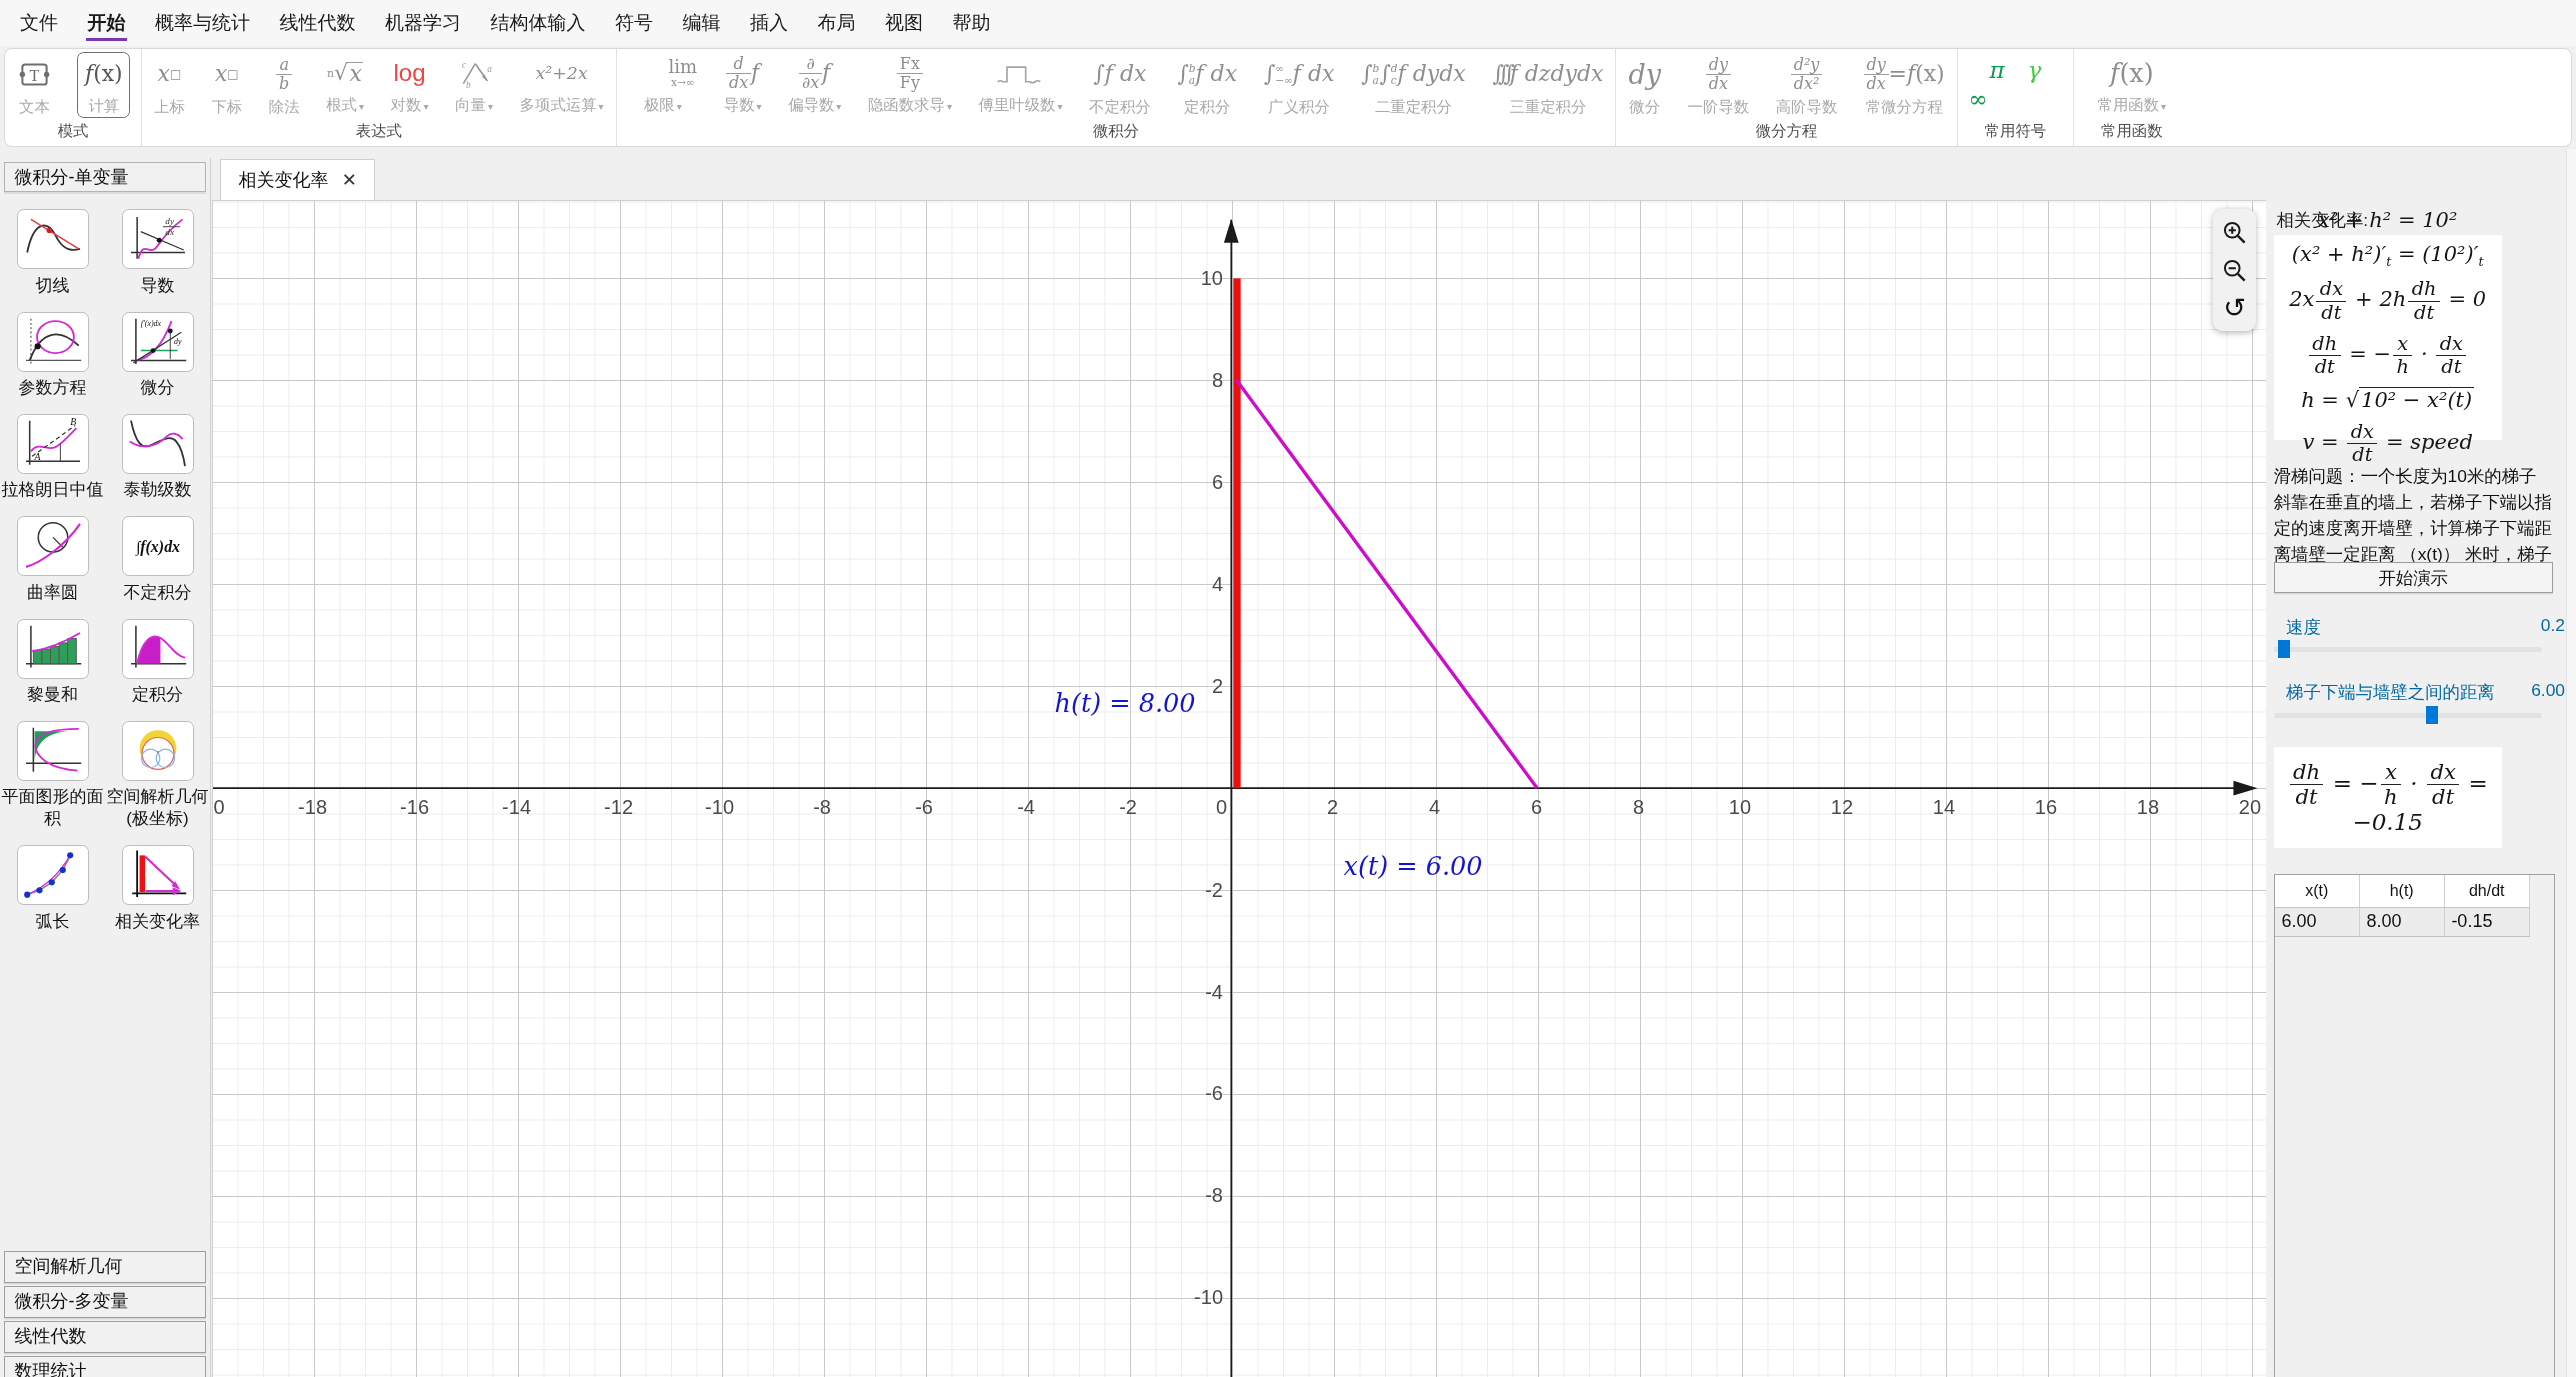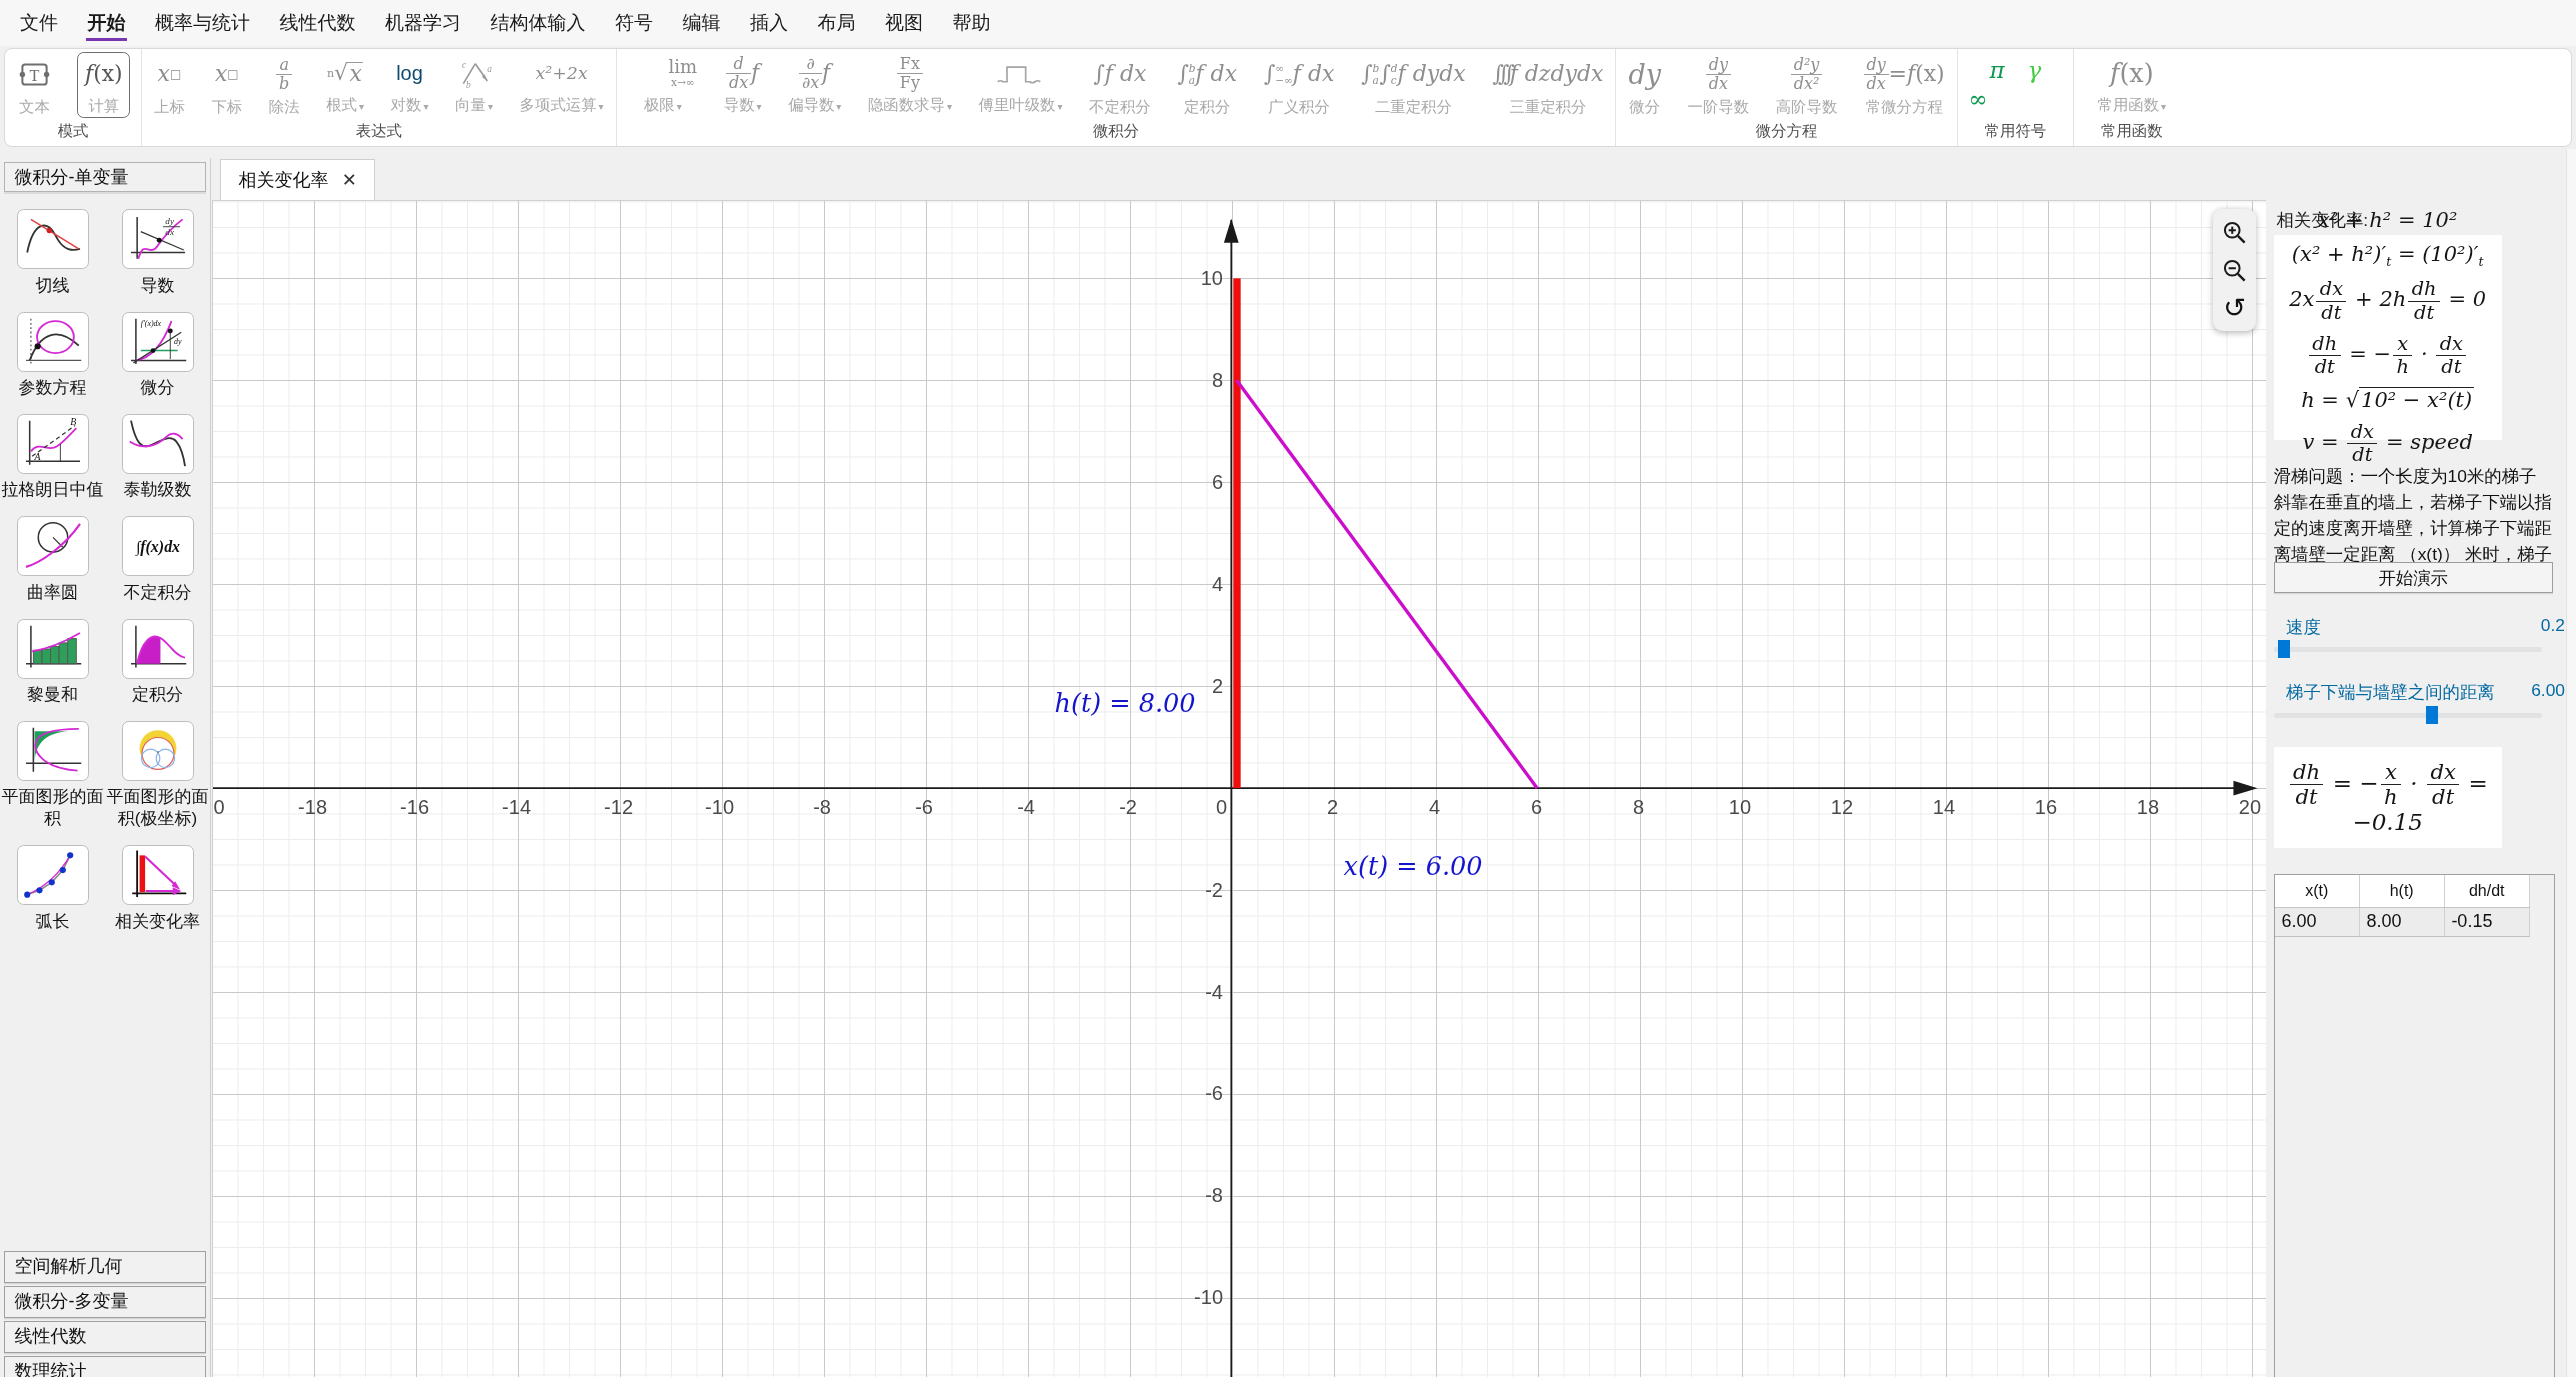--- a/index.html
+++ b/index.html
@@ -164,21 +164,21 @@
                 <span class="fbot">b</span>
               </span>
             </div>
           <div class="rlabel">除法</div>
         </div>
         <div class="rbtn">
           <div class="ricon mi"><sup style="font-size:0.5em;font-style:normal">n</sup>√<span class="radtop">x</span></div>
           <div class="rlabel"><span>根式</span><span class="dd">▾</span></div>
         </div>
         <div class="rbtn">
-          <div class="ricon" style="font-size:20px;color:#0c4a6e">log</div>
+          <div class="ricon" style="font-size:24px;color:#ef4444">log</div>
           <div class="rlabel"><span>对数</span><span class="dd">▾</span></div>
         </div>
         <div class="rbtn">
           <div class="ricon">
             <svg width="38" height="32" viewBox="0 0 56 48">
                 <path d="M12,40 L30,10" stroke="#9a9a9a" stroke-width="2.5" fill="none"></path>
                 <path d="M30,10 L48,36" stroke="#9a9a9a" stroke-width="2.5" fill="none"></path>
                 <polygon points="48,36 40,30 44,26" fill="#9a9a9a"></polygon>
                 <text x="10" y="16" font-size="14" font-style="italic" font-family="serif" fill="#9a9a9a">c</text>
                 <text x="48" y="22" font-size="14" font-style="italic" font-family="serif" fill="#9a9a9a">a</text>
@@ -474,21 +474,21 @@
       <div class="sitem">
         <div class="ibox">
           <svg width="64" height="54" viewBox="0 0 104 88">
               <circle cx="52" cy="40" r="30" fill="#f2d435"></circle>
               <circle cx="52" cy="48" r="26" fill="#fff" stroke="#e06060" stroke-width="2"></circle>
               <circle cx="40" cy="56" r="15" fill="none" stroke="#8ab4e8" stroke-width="2"></circle>
               <circle cx="64" cy="56" r="15" fill="none" stroke="#8ab4e8" stroke-width="2"></circle>
               <circle cx="52" cy="46" r="1.8" fill="#888"></circle>
             </svg>
         </div>
-        <div class="slabel">平面图形的面积(极坐标)</div>
+        <div class="slabel">空间解析几何(极坐标)</div>
       </div>
 
       <div class="sitem">
         <div class="ibox">
           <svg width="64" height="54" viewBox="0 0 104 88">
               <path d="M10,76 L30,69 L50,56 L68,36 L80,12" stroke="#888" stroke-width="2.5" fill="none"></path>
               <path d="M10,76 C34,66 60,46 80,12" stroke="#d429d4" stroke-width="2" fill="none"></path>
               <g fill="#1133cc">
                 <circle cx="10" cy="76" r="5"></circle>
                 <circle cx="30" cy="69" r="5"></circle>

